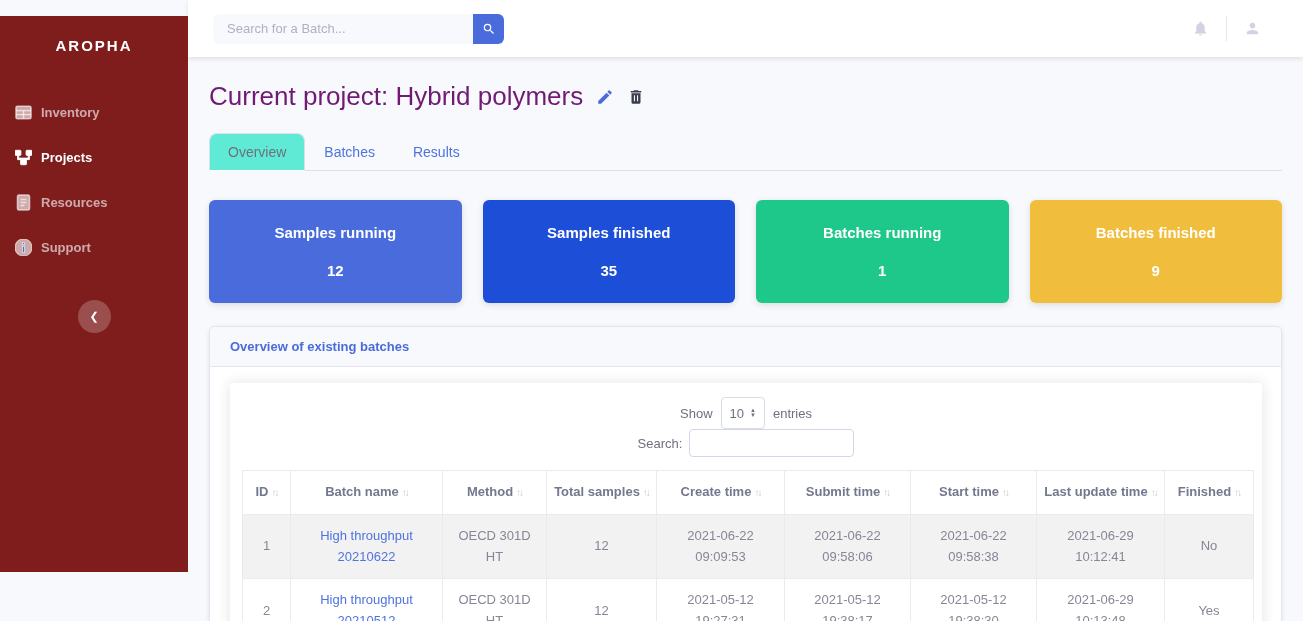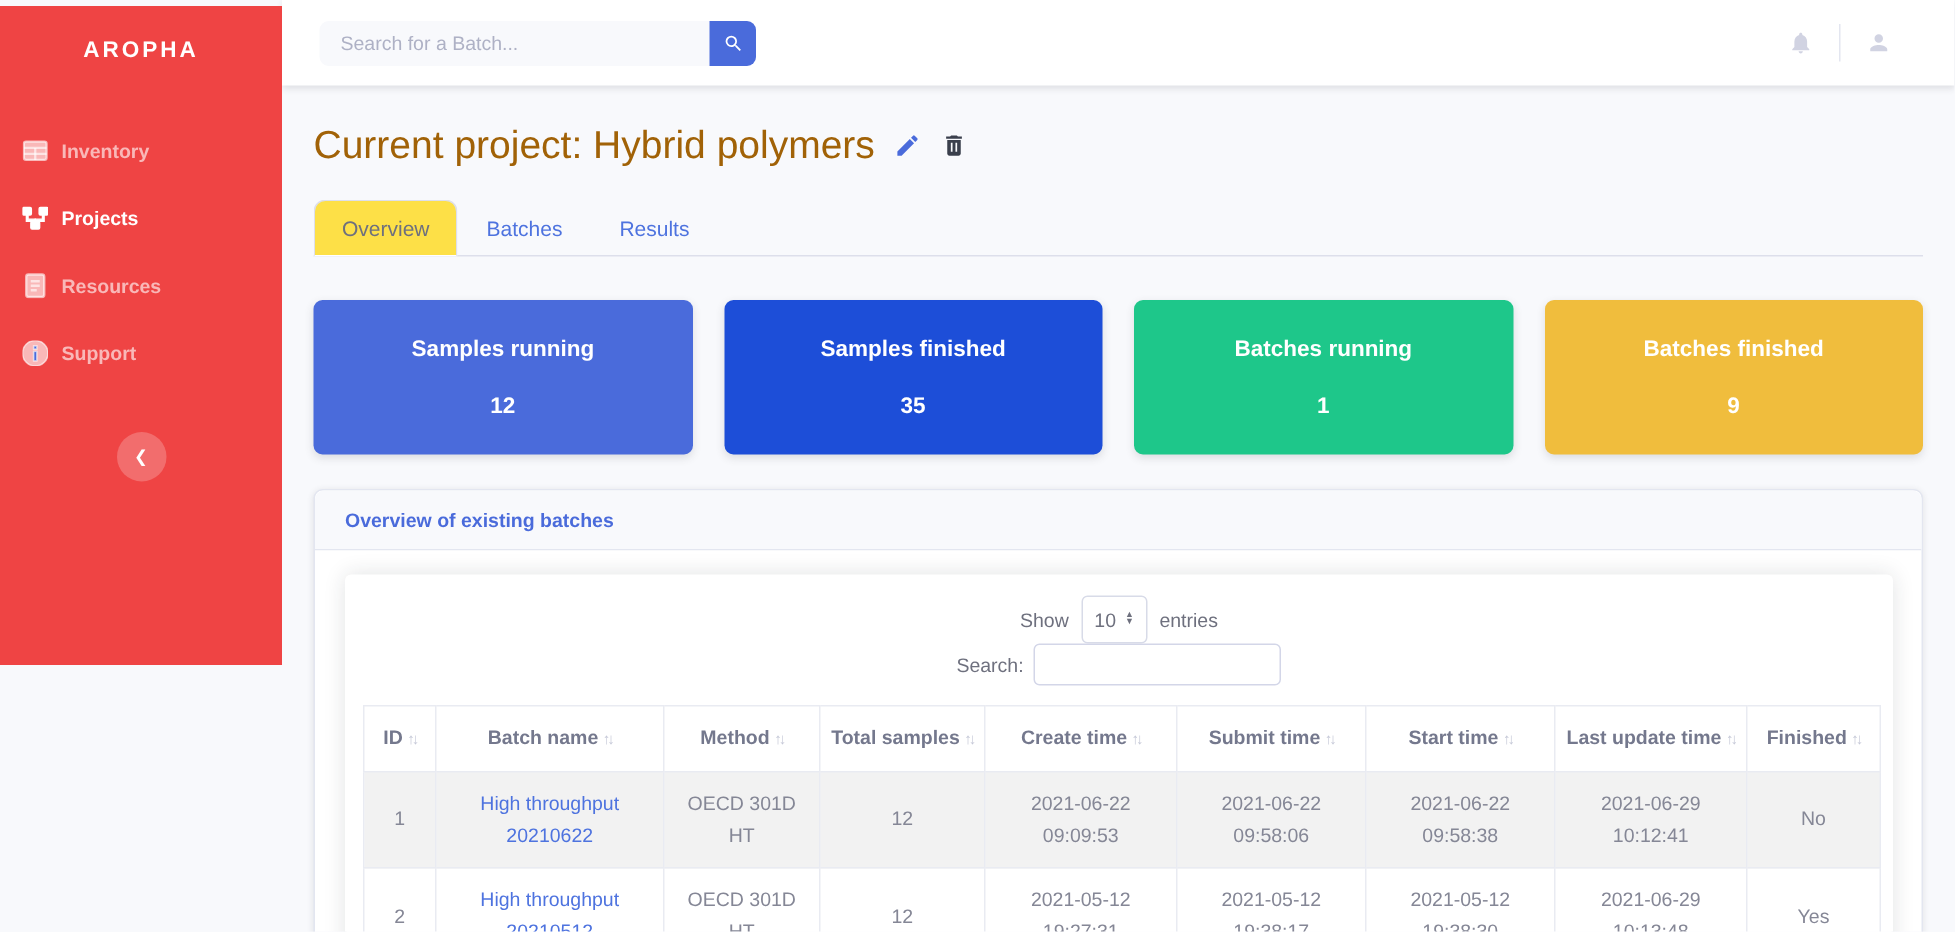--- a/index.html
+++ b/index.html
@@ -4,22 +4,22 @@
 <style>
   * { box-sizing: border-box; margin: 0; padding: 0; }
   html,body { width:1303px; height:621px; overflow:hidden; }
   body {
     font-family: "Liberation Sans", sans-serif;
     background:#f8f9fc;
     color:#858796;
   }
   
   .sidebar {
-    position:fixed; left:0; top:4px; width:188px; height:439px;
-    background:#ef4444; z-index:10;
+    position:fixed; left:0; top:16px; width:188px; height:556px;
+    background:#7f1d1d; z-index:10;
   }
   .brand {
     color:#fff; font-weight:bold; font-size:15px; letter-spacing:2px;
     text-align:center; padding:21px 0 18px;
   }
   .nav { margin-top:18px; }
   .nav-item {
     display:flex; align-items:center; gap:9px;
     padding:14px 15px; cursor:pointer;
     color:rgba(255,255,255,0.62); font-size:13px; font-weight:bold;
@@ -51,33 +51,33 @@
     color:#fff; cursor:pointer; display:flex; align-items:center; justify-content:center;
   }
   .search-form button svg { width:14px; height:14px; fill:#fff; }
   .topbar-right { margin-left:auto; display:flex; align-items:center; }
   .icon-btn { background:none; border:none; cursor:pointer; padding:0 17px; display:flex; }
   .icon-btn svg { width:17px; height:17px; fill:#d1d3e2; }
   .topbar-divider { width:1px; height:25px; background:#e3e6f0; }
   
   .main { margin-left:188px; padding:0 21px; }
   .title-row { margin-top:24px; display:flex; align-items:center; gap:13px; }
-  .page-title { font-size:26px; font-weight:400; color:#a16207; }
+  .page-title { font-size:26px; font-weight:400; color:#701a75; }
   .title-icon { background:none; border:none; cursor:pointer; display:flex; padding:0; }
   .title-icon svg { width:18px; height:18px; }
   .icon-edit svg { fill:#4a6bdb; }
   .icon-trash svg { fill:#3a3f4c; }
   
   .tabs { margin-top:21px; display:flex; border-bottom:1px solid #dddfeb; }
   .tab {
     padding:10px 18px; font-size:14px; color:#4e73df; cursor:pointer;
     border:1px solid transparent; margin-bottom:-1px;
   }
   .tab.active {
-    background:#fde047; color:#6e707e;
+    background:#5eead4; color:#6e707e;
     border:1px solid #dddfeb; border-bottom-color:#fff;
     border-radius:8px 8px 0 0;
   }
   
   .stat-cards { margin-top:29px; display:flex; gap:21px; }
   .stat-card {
     flex:1; height:103px; border-radius:6px; color:#fff; cursor:default;
     display:flex; flex-direction:column; align-items:center; justify-content:center;
     gap:21px; font-weight:bold; font-size:15px;
     box-shadow:0 2px 6px rgba(58,59,69,0.15);

